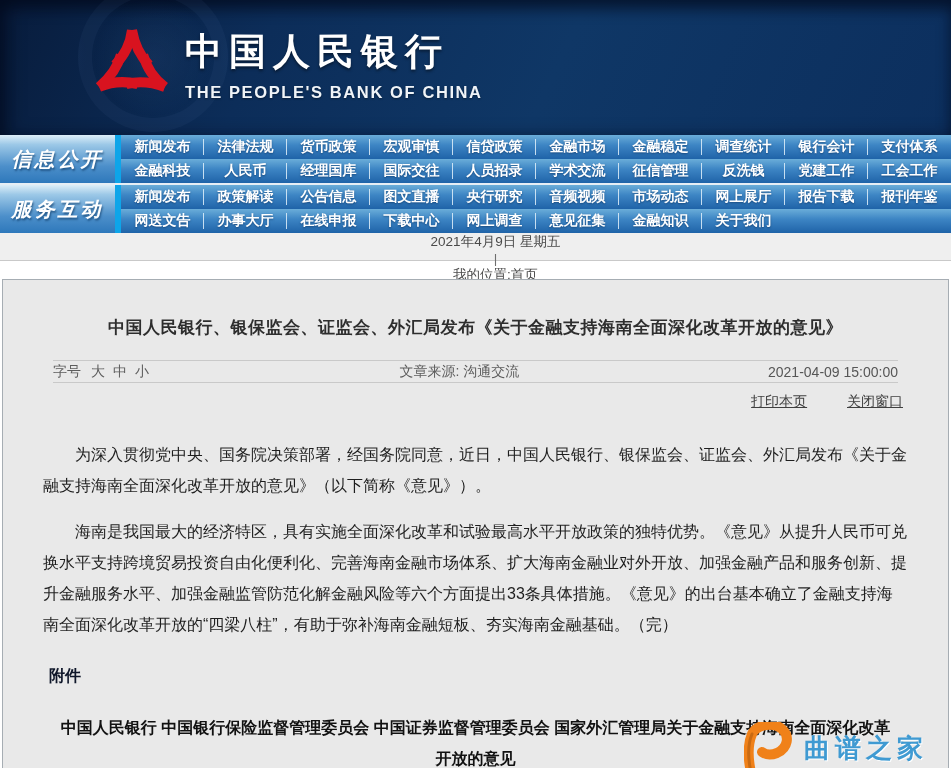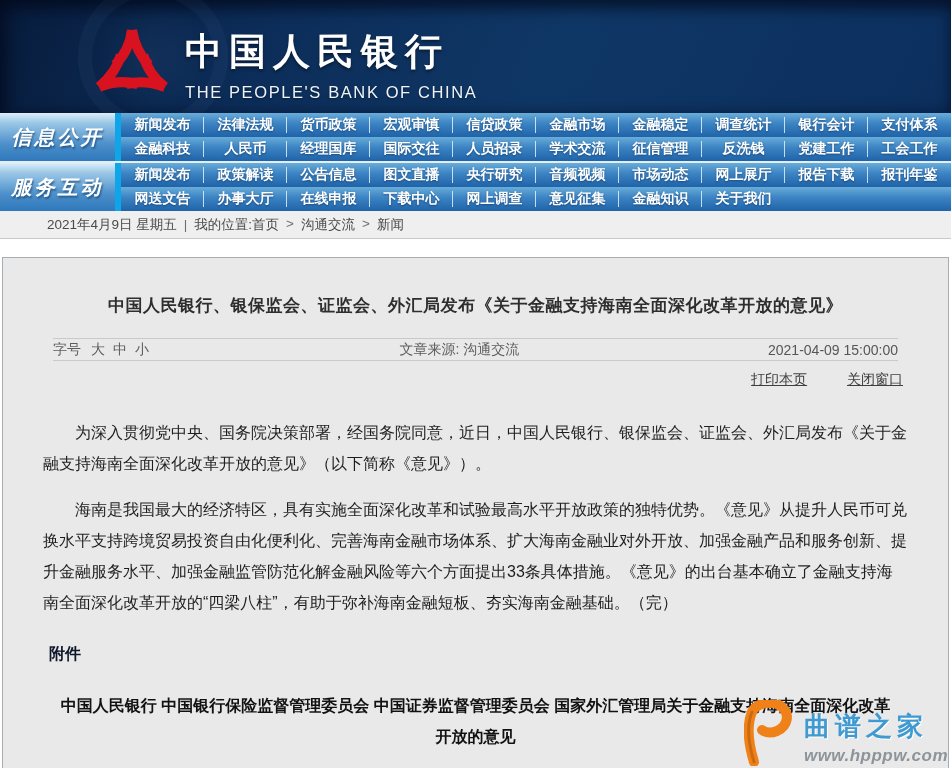--- a/index.html
+++ b/index.html
@@ -1,39 +1,39 @@
 <!DOCTYPE html>
 <html><head>
 <meta charset="utf-8">
 <style>
   * { box-sizing: border-box; margin: 0; padding: 0; }
   html, body { width: 951px; height: 768px; overflow: hidden; }
   body { font-family: "Liberation Sans", sans-serif; background: #ffffff; position: relative; }
 
   
   .header {
-    height: 113px; position: relative;
+    height: 135px; position: relative;
     background: linear-gradient(115deg, #081c3c 0%, #0c2d59 28%, #0f3766 58%, #0c2f5e 100%);
     box-shadow: inset 0 9px 14px rgba(2,6,20,.55), inset 10px 0 16px rgba(2,6,20,.35);
     overflow: hidden;
   }
   .header-watermark {
     position: absolute; left: 78px; top: -18px; width: 150px; height: 150px;
     border-radius: 50%; border: 14px solid rgba(120,160,210,.06);
     background: radial-gradient(circle, rgba(120,170,230,.07) 0%, rgba(120,170,230,0) 70%);
   }
   .brand { position: absolute; left: 93px; top: 22px; display: flex; align-items: center; }
   .brand-emblem { width: 78px; height: 84px; margin-right: 14px; }
   .brand-text .cn {
     color: #ffffff; font-family: "DejaVu Serif", serif; font-weight: bold;
     font-size: 37px; letter-spacing: 7px; white-space: nowrap;
     text-shadow: 0 2px 3px rgba(0,0,0,.45);
   }
   .brand-text .en {
-    color: #f0f4f8; font-size: 16.5px; font-weight: normal; letter-spacing: 1.6px;
+    color: #f0f4f8; font-size: 16.5px; font-weight: bold; letter-spacing: 1.6px;
     margin-top: 6px; white-space: nowrap; text-shadow: 0 1px 2px rgba(0,0,0,.4);
   }
 
   
   .nav { height: 98px; background: #e6eef5; }
   .band { display: flex; height: 48px; }
   .band + .band { margin-top: 2px; }
   .side-label {
     width: 115px; flex: 0 0 115px; display: flex; align-items: center; justify-content: center;
     background: linear-gradient(180deg, #ddeef8 0%, #9cc8e7 20%, #4c8fca 65%, #2e78bb 100%);
@@ -52,21 +52,21 @@
   }
   .cell.sep::after {
     content: ""; position: absolute; right: 0; top: 4px; bottom: 4px; width: 1px;
     background: rgba(225,240,250,.85);
   }
 
   
   .crumbbar {
     height: 28px; background: #efefef; border-bottom: 1px solid #c9c9c9;
     display: flex; align-items: center; padding-left: 47px;
-    font-size: 13.5px; color: #4a4a4a;
+    font-size: 13.5px; color: #4a4a4a; flex-direction: column;
   }
   .crumbbar span { margin-right: 7px; }
   .crumb-link { cursor: pointer; }
   .crumb-sep { color: #6e6e6e; }
   .white-gap { height: 18px; background: #ffffff; }
 
   
   .panel {
     margin: 0 2px; height: 511px; background: #e9e9e9;
     border: 1px solid #a6adb3; border-bottom: none;

